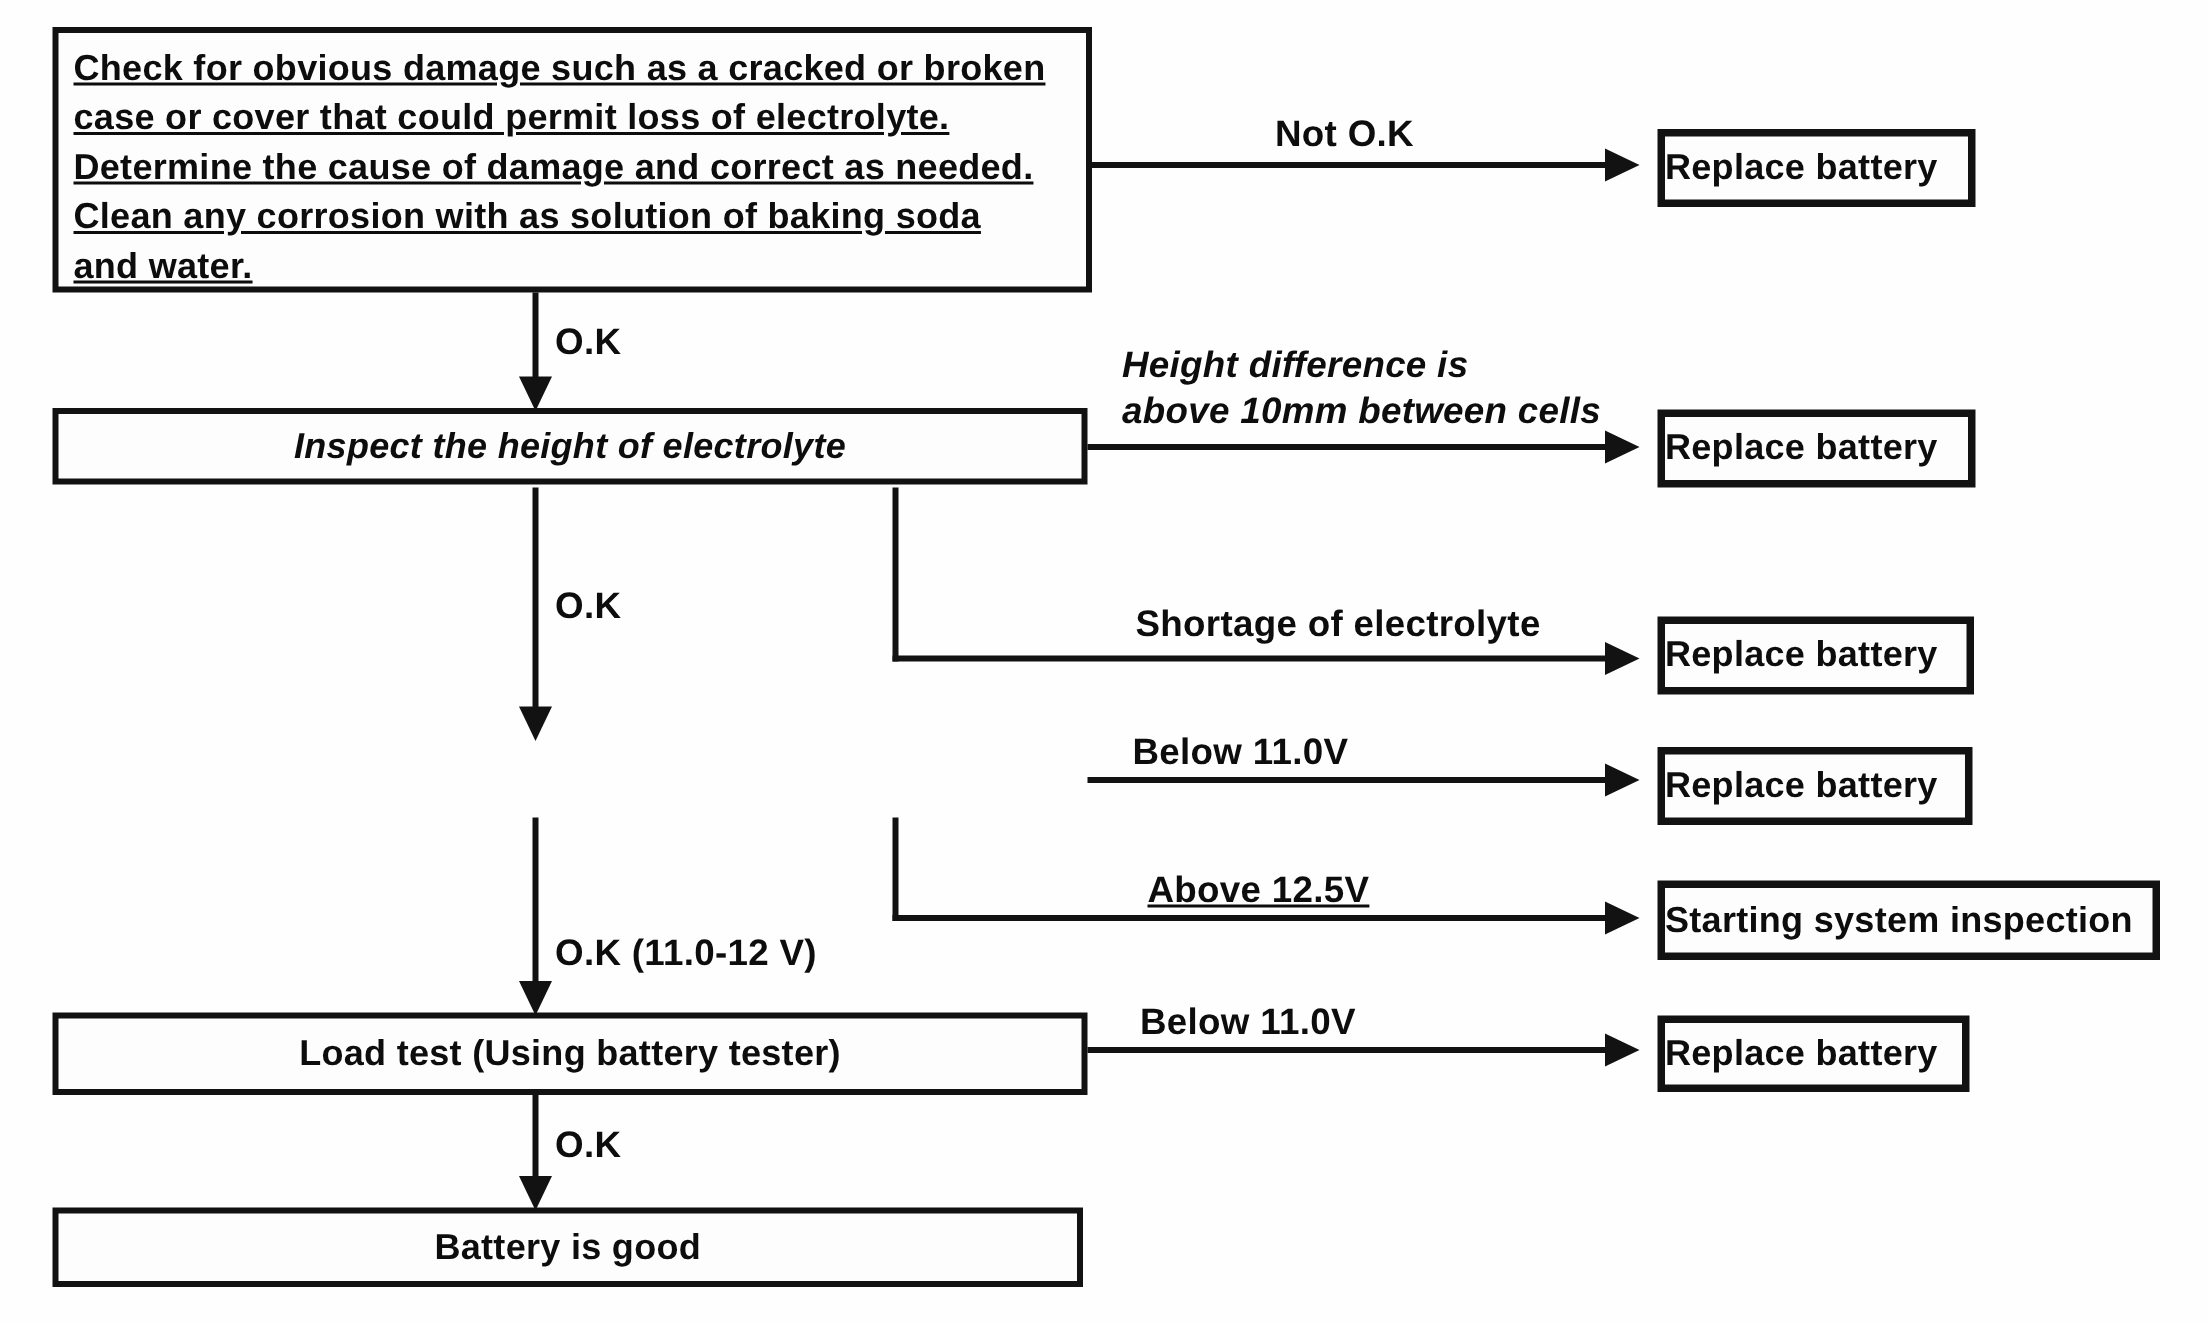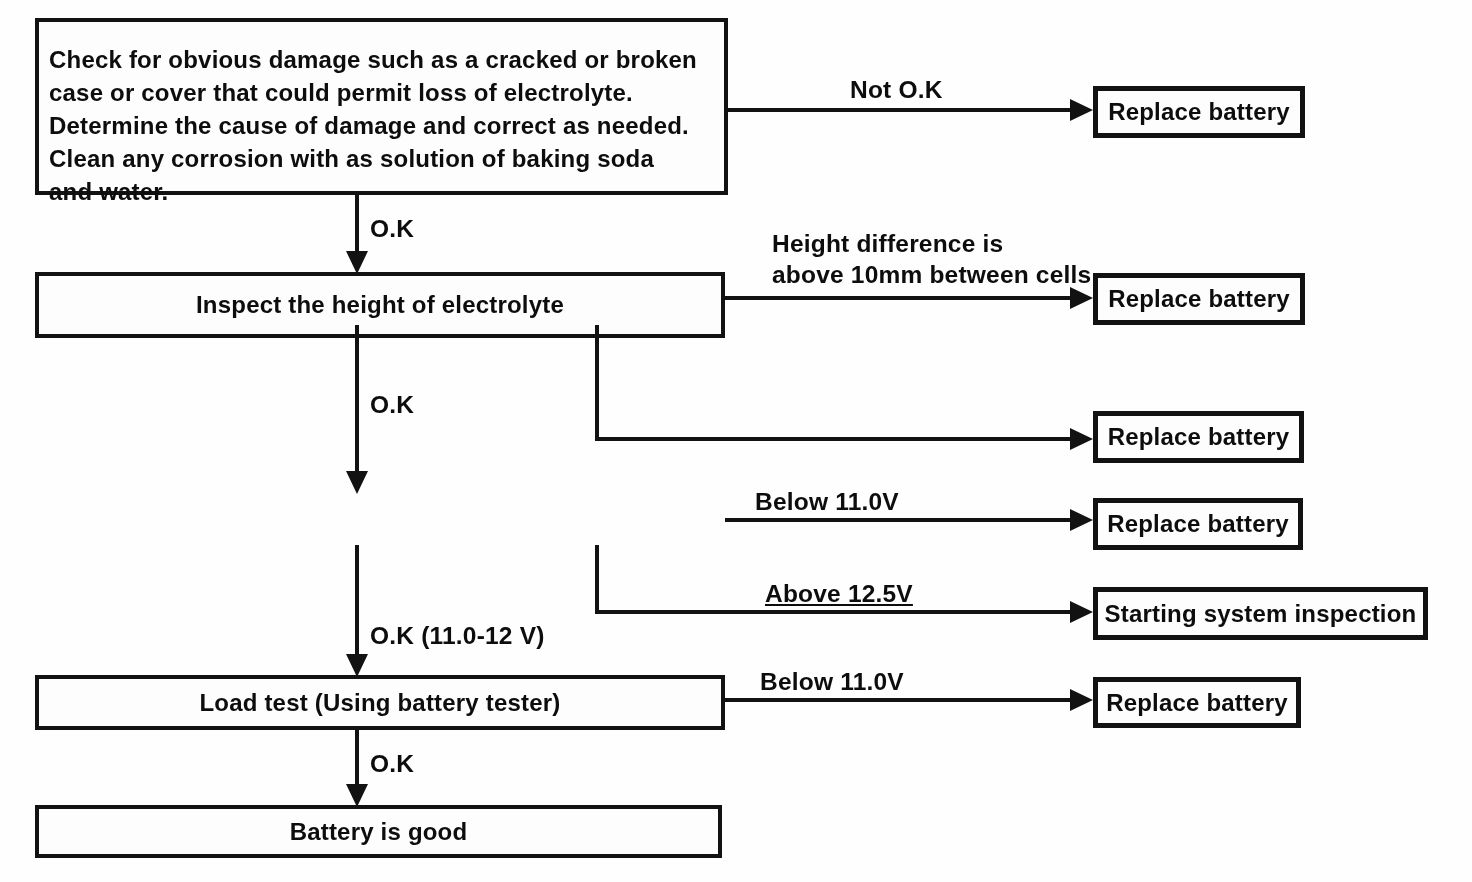--- a/index.html
+++ b/index.html
@@ -26,31 +26,33 @@
     letter-spacing: 0.2px;
   }
   .step {
     display: flex;
     align-items: center;
     justify-content: center;
     text-align: center;
   }
   .para {
     display: block;
-    padding: 21px 10px;
+    padding: 7px 10px;
     line-height: 33px;
     white-space: pre-line;
     text-align: left;
+    text-decoration: underline;
   }
   .outcome {
     display: flex;
     align-items: center;
-    justify-content: center;
+    justify-content: flex-start;
     text-align: center;
     border-width: 5px;
+    margin-left: 12px;
   }
   .hline, .vline {
     position: absolute;
     background: #121212;
   }
   .hline { height: 4px; }
   .vline { width: 4px; }
   .arrow-right {
     position: absolute;
     width: 0; height: 0;
@@ -80,21 +82,21 @@
 <div id="canvas">
 
   <div class="node" style="left:35px; top:18px; width:693px; height:177px;">
     <span class="para">Check for obvious damage such as a cracked or broken
 case or cover that could permit loss of electrolyte.
 Determine the cause of damage and correct as needed.
 Clean any corrosion with as solution of baking soda
 and water.</span>
   </div>
 
-  <div class="node step" style="left:35px; top:272px; width:690px; height:66px;">
+  <div class="node step" style="left:35px; top:272px; width:690px; height:51px;font-style:italic;">
     <span>Inspect the height of electrolyte</span>
   </div>
 
 
   <div class="node step" style="left:35px; top:805px; width:687px; height:53px;">
     <span>Battery is good</span>
   </div>
 
   <div class="node step" style="left:35px; top:675px; width:690px; height:55px;">
     <span>Load test (Using battery tester)</span>
@@ -127,30 +129,31 @@
   <div class="hline" style="left:728px; top:108px; width:343px;"></div>
   <div class="arrow-right" style="left:1070px; top:99px;"></div>
   <div class="edge-label" style="left:850px; top:74px;">Not O.K</div>
 
   <div class="vline" style="left:355px; top:195px; height:58px;"></div>
   <div class="arrow-down" style="left:346px; top:251px;"></div>
   <div class="edge-label" style="left:370px; top:213px;">O.K</div>
 
   <div class="hline" style="left:725px; top:296px; width:346px;"></div>
   <div class="arrow-right" style="left:1070px; top:287px;"></div>
-  <div class="edge-label" style="left:772px; top:228px;">Height difference is
+  <div class="edge-label" style="left:748px; top:228px;font-style:italic;">Height difference is
 above 10mm between cells</div>
 
   <div class="vline" style="left:355px; top:325px; height:150px;"></div>
   <div class="arrow-down" style="left:346px; top:471px;"></div>
   <div class="edge-label" style="left:370px; top:389px;">O.K</div>
 
   <div class="vline" style="left:595px; top:325px; height:116px;"></div>
   <div class="hline" style="left:595px; top:437px; width:476px;"></div>
   <div class="arrow-right" style="left:1070px; top:428px;"></div>
+  <div class="edge-label" style="left:757px; top:401px;">Shortage of electrolyte</div>
 
   <div class="hline" style="left:725px; top:518px; width:346px;"></div>
   <div class="arrow-right" style="left:1070px; top:509px;"></div>
   <div class="edge-label" style="left:755px; top:486px;">Below 11.0V</div>
 
   <div class="vline" style="left:595px; top:545px; height:69px;"></div>
   <div class="hline" style="left:595px; top:610px; width:476px;"></div>
   <div class="arrow-right" style="left:1070px; top:601px;"></div>
   <div class="edge-label" style="left:765px; top:578px;text-decoration:underline;">Above 12.5V</div>
 

